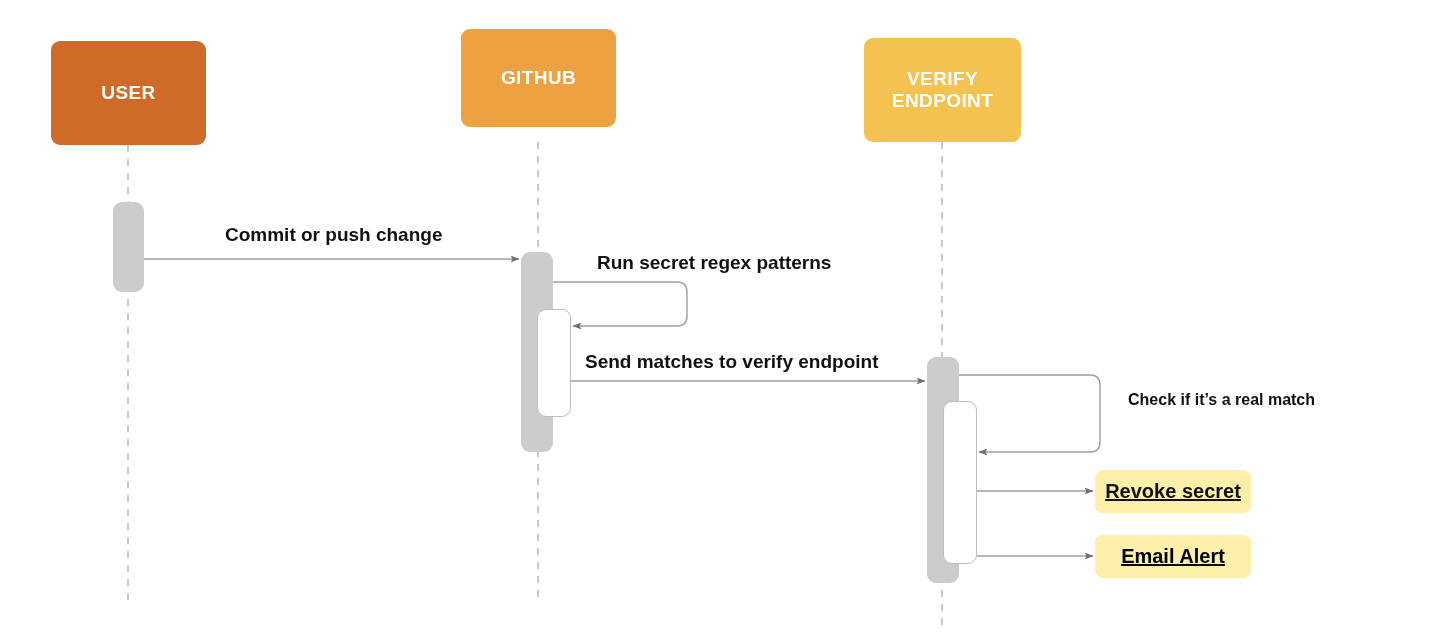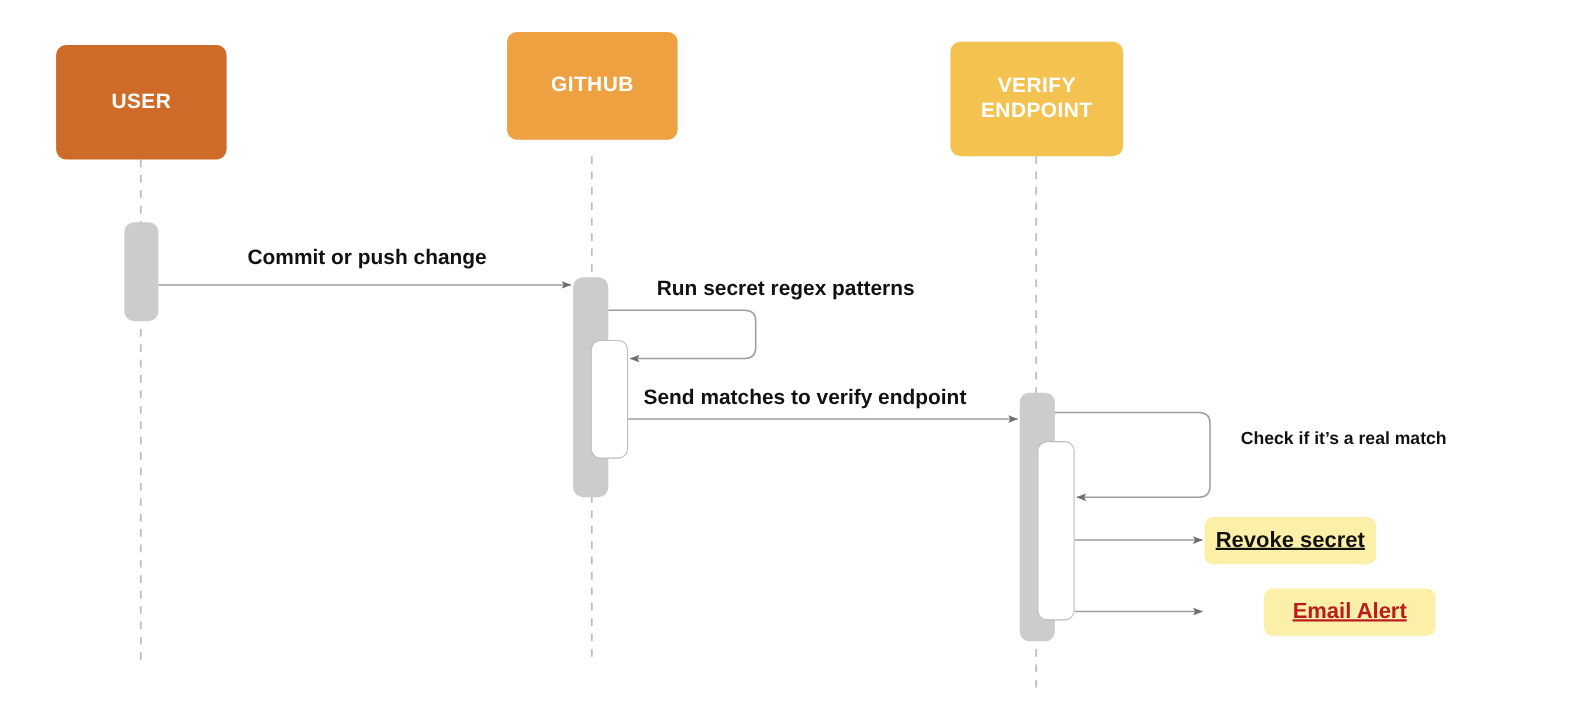--- a/index.html
+++ b/index.html
@@ -132,17 +132,17 @@
   <div class="msg-label" style="left:597px; top:253px; font-size:19px;">Run secret regex patterns</div>
 
   <div class="msg-label" style="left:585px; top:352px; font-size:19px;">Send matches to verify endpoint</div>
 
   <div class="msg-label" style="left:1128px; top:392px; font-size:16px;">Check if it’s a real match</div>
 
   <div class="note-box" style="left:1095px; top:470px; width:156px; height:43px; background:#fcefa8; color:#111111; font-size:20px;">
     <span>Revoke secret</span>
   </div>
 
-  <div class="note-box" style="left:1149px; top:535px; width:156px; height:43px; background:#fcefa8; color:#b91c1c; font-size:20px;">
+  <div class="note-box" style="left:1095px; top:535px; width:156px; height:43px; background:#fcefa8; color:#000000; font-size:20px;">
     <span>Email Alert</span>
   </div>
 
 </div>
 
 </body></html>

